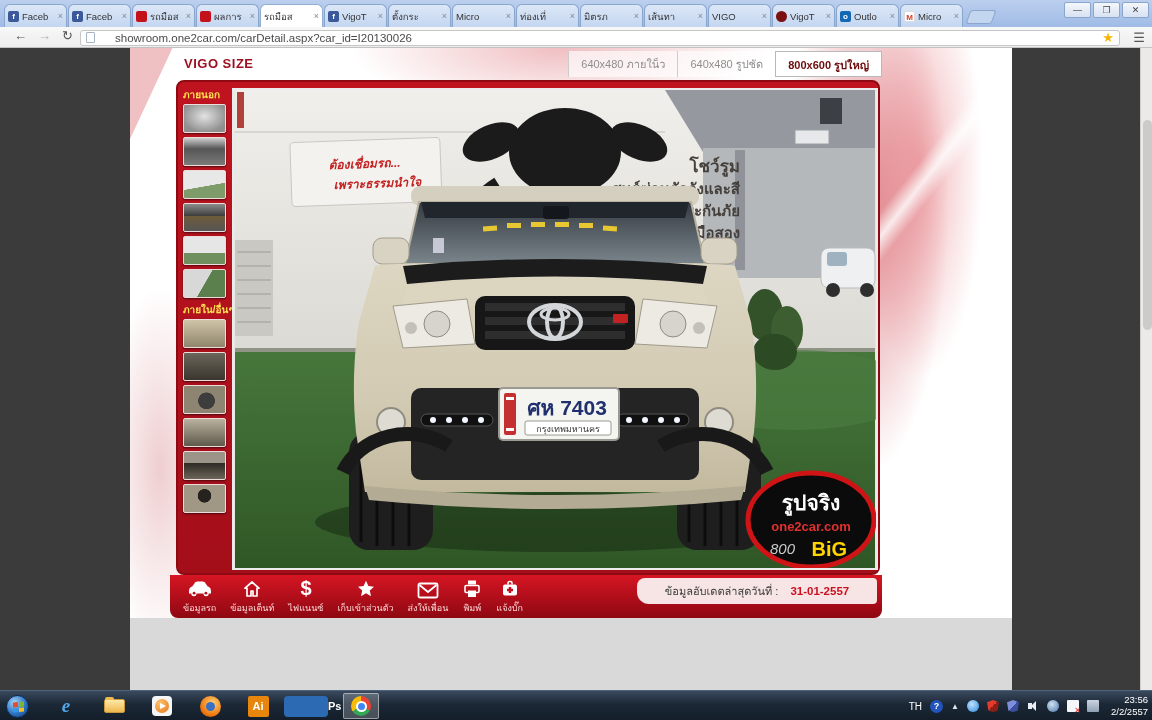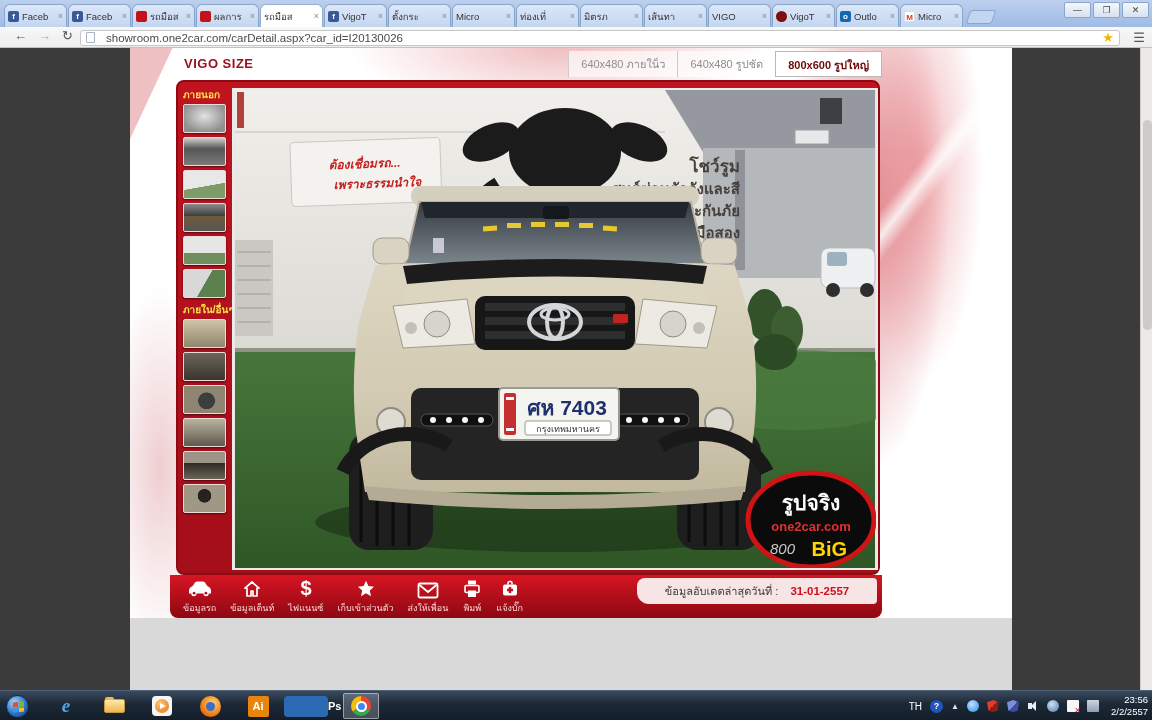--- a/index.html
+++ b/index.html
@@ -24,21 +24,21 @@
   .fav.gmail { background:#fff; color:#d43f2a; border:1px solid #ddd; }
   .newtab { width:26px; height:14px; margin:6px 0 0 4px; background:#c3d6f0; border:1px solid #8ba6cc; border-radius:3px; transform:skewX(-20deg); }
   .win-controls { position:absolute; right:3px; top:2px; display:flex; gap:2px; }
   .win-btn { width:27px; height:16px; background:linear-gradient(#f4f7fb,#d8e2f2); border:1px solid #8ba6cc; border-radius:2px;
     font-size:9px; line-height:14px; text-align:center; color:#444; }
 
   .navbar { position:absolute; left:0; top:27px; width:1152px; height:21px;
     background:linear-gradient(#f8f8f8,#ededed); border-bottom:1px solid #c2c2c2; }
   .nav-ic { position:absolute; top:1px; font-size:13px; color:#666; }
   .urlbox { position:absolute; left:80px; top:2.5px; width:1040px; height:16px; background:#fff;
-    border:1px solid #c6c6c6; border-radius:3px; display:flex; align-items:center; padding:0 5px; gap:11px; }
+    border:1px solid #c6c6c6; border-radius:3px; display:flex; align-items:center; padding:0 5px; gap:20px; }
   .url-pageicon { width:9px; height:11px; background:#fff; border:1px solid #a8b4c4; border-radius:1px; }
   .url-text { flex:1; font-size:11.5px; color:#4a4a4a; white-space:nowrap; overflow:hidden; }
   .star-ic { color:#f4b400; font-size:13px; line-height:14px; }
   .menu-ic { position:absolute; right:7px; top:3px; font-size:13px; color:#555; }
 
   
   .page { position:absolute; left:0; top:48px; width:1152px; height:642px; background:#3b3b3b; overflow:hidden; }
   .center-band { position:absolute; left:130px; top:0; width:882px; height:642px; background:#fff; }
   .red-accents { position:absolute; inset:0; pointer-events:none;
     background:

